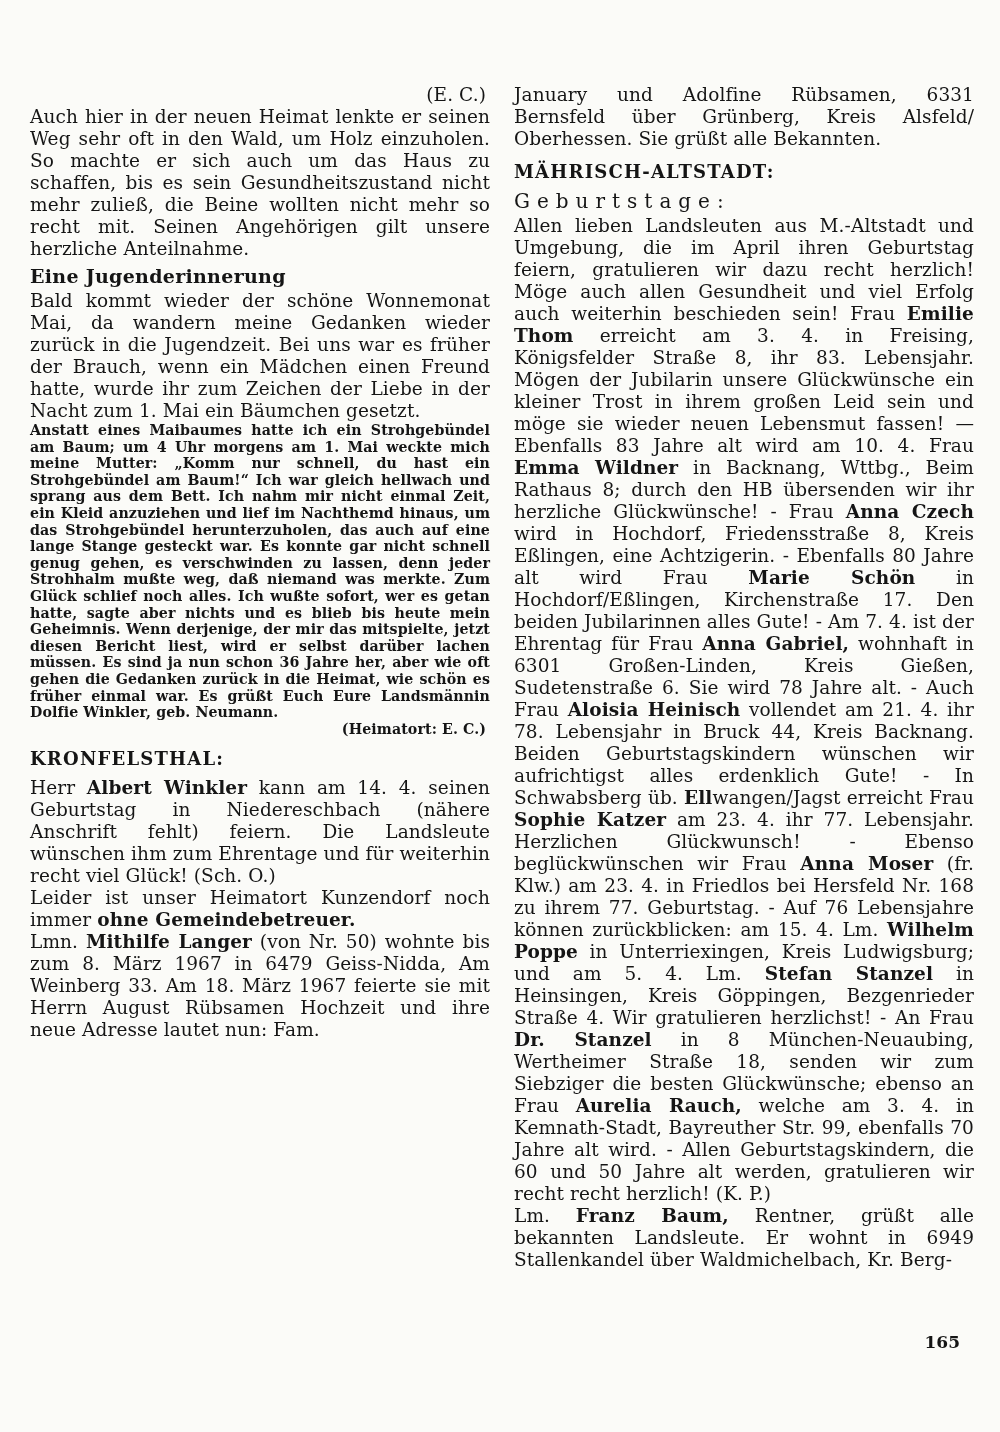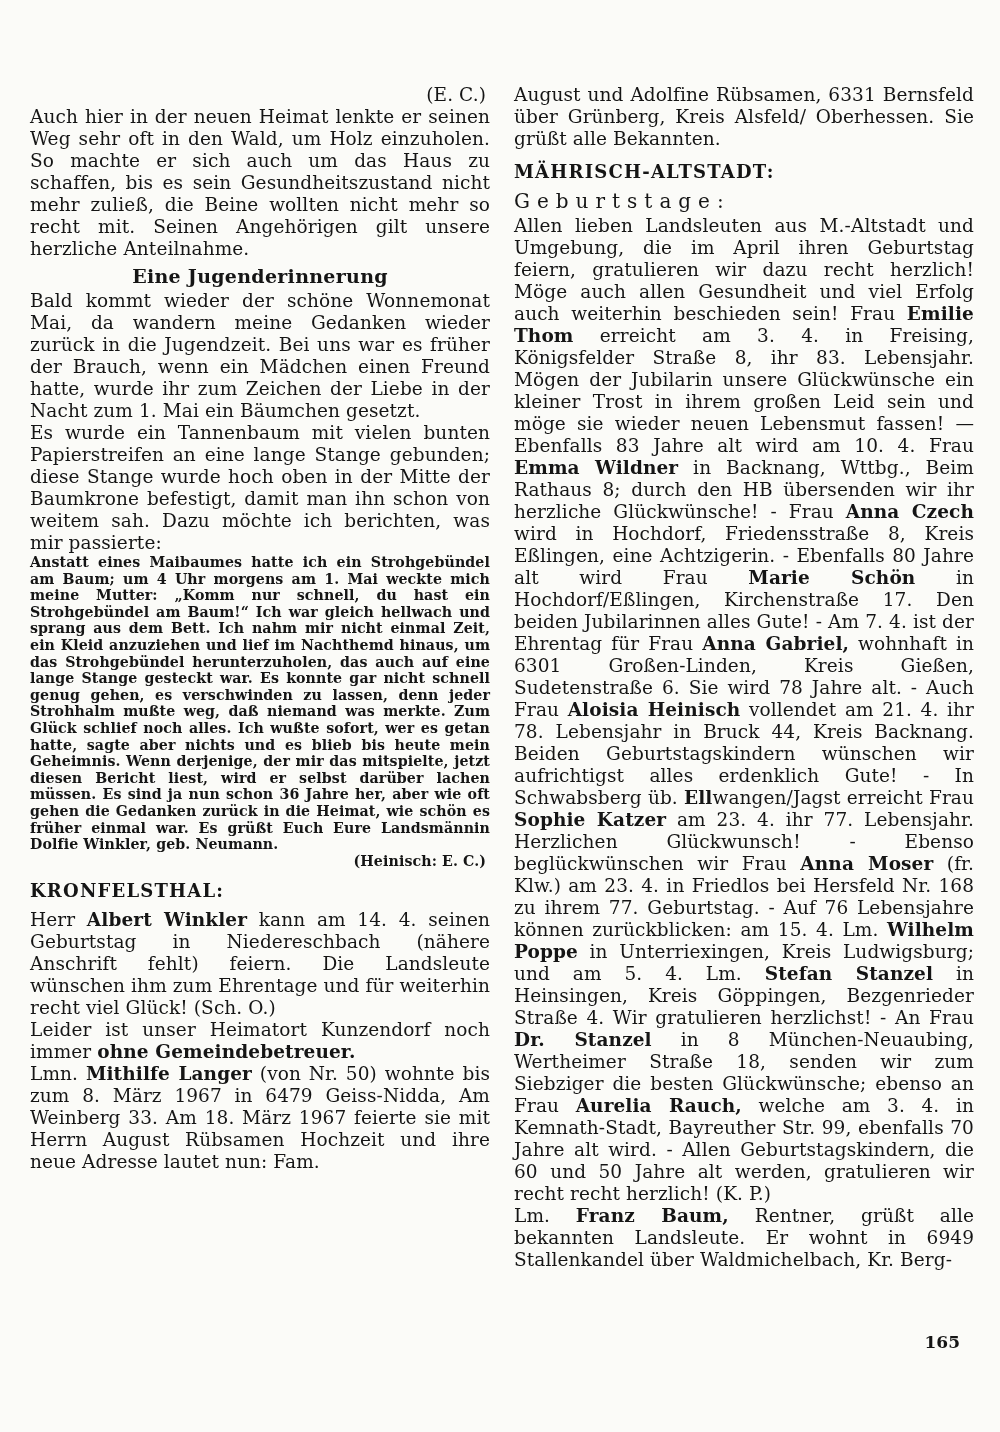--- a/index.html
+++ b/index.html
@@ -49,21 +49,20 @@
     line-height: 26px;
     font-weight: 700;
     letter-spacing: 1.2px;
   }
   .heading-md {
     margin: 5px 0 2px 0;
     font-size: 19px;
     line-height: 23px;
     font-weight: 700;
     letter-spacing: 0.3px;
-    text-align: center;
   }
   .spaced {
     margin: 4px 0 3px 0;
     font-size: 20px;
     line-height: 22px;
     letter-spacing: 7px;
   }
   .page-num {
     position: absolute;
     top: 1332px;
@@ -74,30 +73,29 @@
 </style>
 </head>
 <body>
 
 <div class="page">
   <div class="col">
       <p class="para signoff">(E. C.)</p>
       <p class="para">Auch hier in der neuen Heimat lenkte er seinen Weg sehr oft in den Wald, um Holz einzuholen. So machte er sich auch um das Haus zu schaffen, bis es sein Gesundheitszustand nicht mehr zuließ, die Beine wollten nicht mehr so recht mit. Seinen Angehörigen gilt unsere herzliche Anteilnahme.</p>
       <h3 class="heading-md">Eine Jugenderinnerung</h3>
       <p class="para">Bald kommt wieder der schöne Wonnemonat Mai, da wandern meine Gedanken wieder zurück in die Jugendzeit. Bei uns war es früher der Brauch, wenn ein Mädchen einen Freund hatte, wurde ihr zum Zeichen der Liebe in der Nacht zum 1. Mai ein Bäumchen gesetzt.</p>
-      <p class="para">Es wurde ein Tannenbaum mit vielen bunten Papierstreifen an eine lange Stange gebunden; diese Stange wurde hoch oben in der Mitte der Baumkrone befestigt, damit man ihn schon von weitem sah. Dazu möchte ich berichten, was mir passierte:</p>
       <p class="para small">Anstatt eines Maibaumes hatte ich ein Strohgebündel am Baum; um 4 Uhr morgens am 1. Mai weckte mich meine Mutter: „Komm nur schnell, du hast ein Strohgebündel am Baum!“ Ich war gleich hellwach und sprang aus dem Bett. Ich nahm mir nicht einmal Zeit, ein Kleid anzuziehen und lief im Nachthemd hinaus, um das Strohgebündel herunterzuholen, das auch auf eine lange Stange gesteckt war. Es konnte gar nicht schnell genug gehen, es verschwinden zu lassen, denn jeder Strohhalm mußte weg, daß niemand was merkte. Zum Glück schlief noch alles. Ich wußte sofort, wer es getan hatte, sagte aber nichts und es blieb bis heute mein Geheimnis. Wenn derjenige, der mir das mitspielte, jetzt diesen Bericht liest, wird er selbst darüber lachen müssen. Es sind ja nun schon 36 Jahre her, aber wie oft gehen die Gedanken zurück in die Heimat, wie schön es früher einmal war. Es grüßt Euch Eure Landsmännin Dolfie Winkler, geb. Neumann.</p>
-      <p class="para signoff small">(Heinisch: E. C.)</p>
+      <p class="para signoff small">(Heimatort: E. C.)</p>
       <h2 class="heading-lg">KRONFELSTHAL:</h2>
       <p class="para">Herr <b>Albert Winkler</b> kann am 14. 4. seinen Geburtstag in Niedereschbach (nähere Anschrift fehlt) feiern. Die Landsleute wünschen ihm zum Ehrentage und für weiterhin recht viel Glück! (Sch. O.)</p>
       <p class="para">Leider ist unser Heimatort Kunzendorf noch immer <b>ohne Gemeindebetreuer.</b></p>
       <p class="para">Lmn. <b>Mithilfe Langer</b> (von Nr. 50) wohnte bis zum 8. März 1967 in 6479 Geiss-Nidda, Am Weinberg 33. Am 18. März 1967 feierte sie mit Herrn August Rübsamen Hochzeit und ihre neue Adresse lautet nun: Fam.</p>
     </div>
   <div class="col">
-      <p class="para">August und Adolfine Rübsamen, 6331 Bernsfeld über Grünberg, Kreis Alsfeld/ Oberhessen. Sie grüßt alle Bekannten.</p>
+      <p class="para">January und Adolfine Rübsamen, 6331 Bernsfeld über Grünberg, Kreis Alsfeld/ Oberhessen. Sie grüßt alle Bekannten.</p>
       <h2 class="heading-lg">MÄHRISCH-ALTSTADT:</h2>
       <p class="spaced">Geburtstage:</p>
       <p class="para">Allen lieben Landsleuten aus M.-Altstadt und Umgebung, die im April ihren Geburtstag feiern, gratulieren wir dazu recht herzlich! Möge auch allen Gesundheit und viel Erfolg auch weiterhin beschieden sein! Frau <b>Emilie Thom</b> erreicht am 3. 4. in Freising, Königsfelder Straße 8, ihr 83. Lebensjahr. Mögen der Jubilarin unsere Glückwünsche ein kleiner Trost in ihrem großen Leid sein und möge sie wieder neuen Lebensmut fassen! — Ebenfalls 83 Jahre alt wird am 10. 4. Frau <b>Emma Wildner</b> in Backnang, Wttbg., Beim Rathaus 8; durch den HB übersenden wir ihr herzliche Glückwünsche! - Frau <b>Anna Czech</b> wird in Hochdorf, Friedensstraße 8, Kreis Eßlingen, eine Achtzigerin. - Ebenfalls 80 Jahre alt wird Frau <b>Marie Schön</b> in Hochdorf/Eßlingen, Kirchenstraße 17. Den beiden Jubilarinnen alles Gute! - Am 7. 4. ist der Ehrentag für Frau <b>Anna Gabriel,</b> wohnhaft in 6301 Großen-Linden, Kreis Gießen, Sudetenstraße 6. Sie wird 78 Jahre alt. - Auch Frau <b>Aloisia Heinisch</b> vollendet am 21. 4. ihr 78. Lebensjahr in Bruck 44, Kreis Backnang. Beiden Geburtstagskindern wünschen wir aufrichtigst alles erdenklich Gute! - In Schwabsberg üb. <b>Ell</b>wangen/Jagst erreicht Frau <b>Sophie Katzer</b> am 23. 4. ihr 77. Lebensjahr. Herzlichen Glückwunsch! - Ebenso beglückwünschen wir Frau <b>Anna Moser</b> (fr. Klw.) am 23. 4. in Friedlos bei Hersfeld Nr. 168 zu ihrem 77. Geburtstag. - Auf 76 Lebensjahre können zurückblicken: am 15. 4. Lm. <b>Wilhelm Poppe</b> in Unterriexingen, Kreis Ludwigsburg; und am 5. 4. Lm. <b>Stefan Stanzel</b> in Heinsingen, Kreis Göppingen, Bezgenrieder Straße 4. Wir gratulieren herzlichst! - An Frau <b>Dr. Stanzel</b> in 8 München-Neuaubing, Wertheimer Straße 18, senden wir zum Siebziger die besten Glückwünsche; ebenso an Frau <b>Aurelia Rauch,</b> welche am 3. 4. in Kemnath-Stadt, Bayreuther Str. 99, ebenfalls 70 Jahre alt wird. - Allen Geburtstagskindern, die 60 und 50 Jahre alt werden, gratulieren wir recht recht herzlich! (K. P.)</p>
       <p class="para">Lm. <b>Franz Baum,</b> Rentner, grüßt alle bekannten Landsleute. Er wohnt in 6949 Stallenkandel über Waldmichelbach, Kr. Berg-</p>
     </div>
 </div>
 
 <div class="page-num">165</div>
 
 </body></html>

